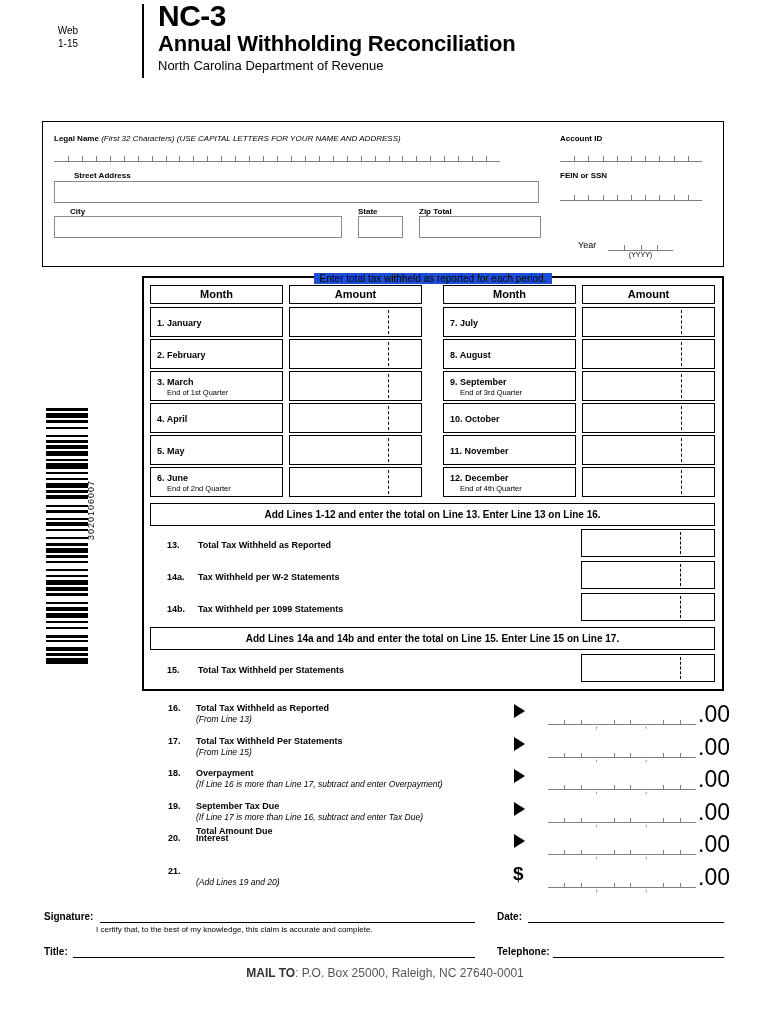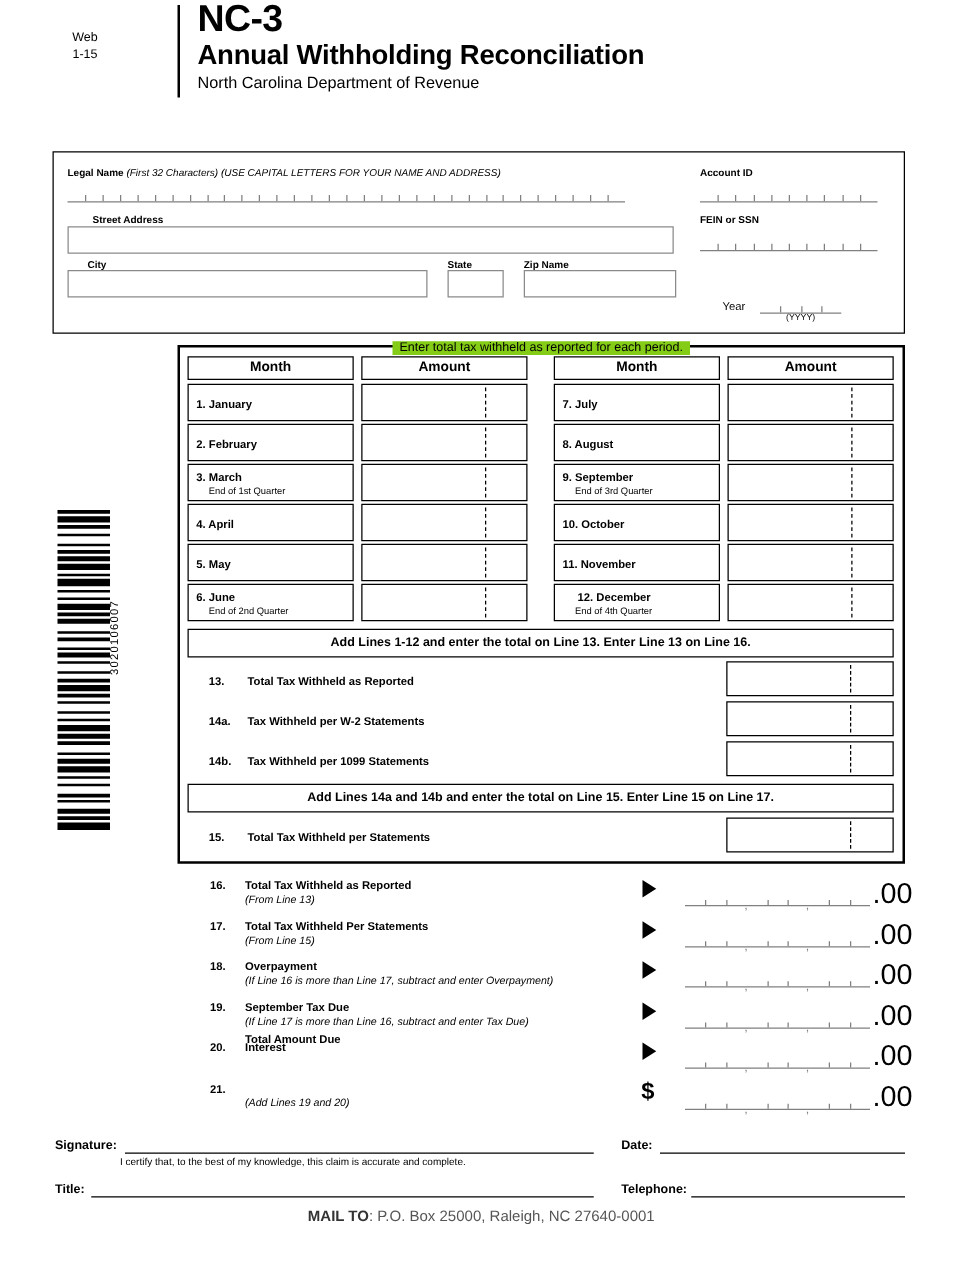--- a/index.html
+++ b/index.html
@@ -44,21 +44,21 @@
   .barcode span{position:absolute;left:0;width:42px;background:#000;}
   .barcode-num{position:absolute;left:86px;top:480px;font-size:9px;
                font-family:"Liberation Sans", sans-serif;letter-spacing:1px;
                writing-mode:vertical-rl;transform:rotate(180deg);white-space:nowrap;}
 
   
   .table-box{position:absolute;left:142px;top:276px;width:582px;height:415px;
              border:2px solid #000;box-sizing:border-box;}
   .banner-legend{position:absolute;left:142px;top:268px;width:582px;height:16px;
                  text-align:center;}
-  .banner-legend span{background:#84cc16;padding:0 6px;font-size:10px;font-weight:normal;}
+  .banner-legend span{background:#1d4ed8;padding:0 6px;font-size:10px;font-weight:normal;}
 
   .cell{position:absolute;border:1.5px solid #000;box-sizing:border-box;background:#fff;}
   .cell.hd{text-align:center;font-weight:bold;font-size:11px;}
   .mo-name{position:absolute;left:6px;font-size:9px;font-weight:bold;white-space:nowrap;}
   .mo-sub{position:absolute;left:16px;font-size:7.5px;font-weight:normal;white-space:nowrap;}
   .cents{position:absolute;top:2px;bottom:2px;width:0;
          border-left:1.5px dashed #000;}
 
   .addband{position:absolute;border:1.5px solid #000;box-sizing:border-box;
            text-align:center;font-size:10px;font-weight:bold;background:#fff;}
@@ -141,21 +141,21 @@
 
   <div class="lbl" style="left:54px;top:171px;margin-left:20px;">Street Address</div>
   <div class="ibox" style="left:54px;top:181px;width:485px;height:22px;"></div>
 
   <div class="lbl" style="left:54px;top:207px;margin-left:16px;">City</div>
   <div class="ibox" style="left:54px;top:216px;width:288px;height:22px;"></div>
 
   <div class="lbl" style="left:358px;top:207px;">State</div>
   <div class="ibox" style="left:358px;top:216px;width:45px;height:22px;"></div>
 
-  <div class="lbl" style="left:419px;top:207px;">Zip Name</div>
+  <div class="lbl" style="left:419px;top:207px;">Zip Total</div>
   <div class="ibox" style="left:419px;top:216px;width:122px;height:22px;"></div>
 
   <div class="lbl" style="left:560px;top:134px;">Account ID</div>
   <div class="ticked" id="tick-accountid" style="left:560px;top:151px;width:142px;">
       <div class="tk" style="left: 14.2px;"></div>
       <div class="tk" style="left: 28.4px;"></div>
       <div class="tk" style="left: 42.6px;"></div>
       <div class="tk" style="left: 56.8px;"></div>
       <div class="tk" style="left: 71px;"></div>
       <div class="tk" style="left: 85.2px;"></div>
@@ -301,21 +301,21 @@
       <div class="cell" style="left: 582px; top: 403px; width: 133px; height: 30px;">
         <div class="cents" style="left: 98px;"></div>
       </div>
       <div class="cell" style="left: 443px; top: 435px; width: 133px; height: 30px;">
         <div class="mo-name" style="top: 10px;">11. November</div>
       </div>
       <div class="cell" style="left: 582px; top: 435px; width: 133px; height: 30px;">
         <div class="cents" style="left: 98px;"></div>
       </div>
       <div class="cell" style="left: 443px; top: 467px; width: 133px; height: 30px;">
-        <div class="mo-name" style="top: 5px; margin-left: 12px;">12. December</div>
+        <div class="mo-name" style="top: 5px;">12. December</div>
         <div class="mo-sub" style="top: 16px;">End of 4th Quarter</div>
       </div>
       <div class="cell" style="left: 582px; top: 467px; width: 133px; height: 30px;">
         <div class="cents" style="left: 98px;"></div>
       </div>
     </div>
 
   <div id="totals-content">
       <div class="addband" style="left: 150px; top: 503px; width: 565px; height: 23px; line-height: 21px;">Add Lines 1-12 and enter the total on Line 13.  Enter Line 13 on Line 16.</div>
       <div class="lineno" style="left: 167px; top: 540px;">13.</div>

